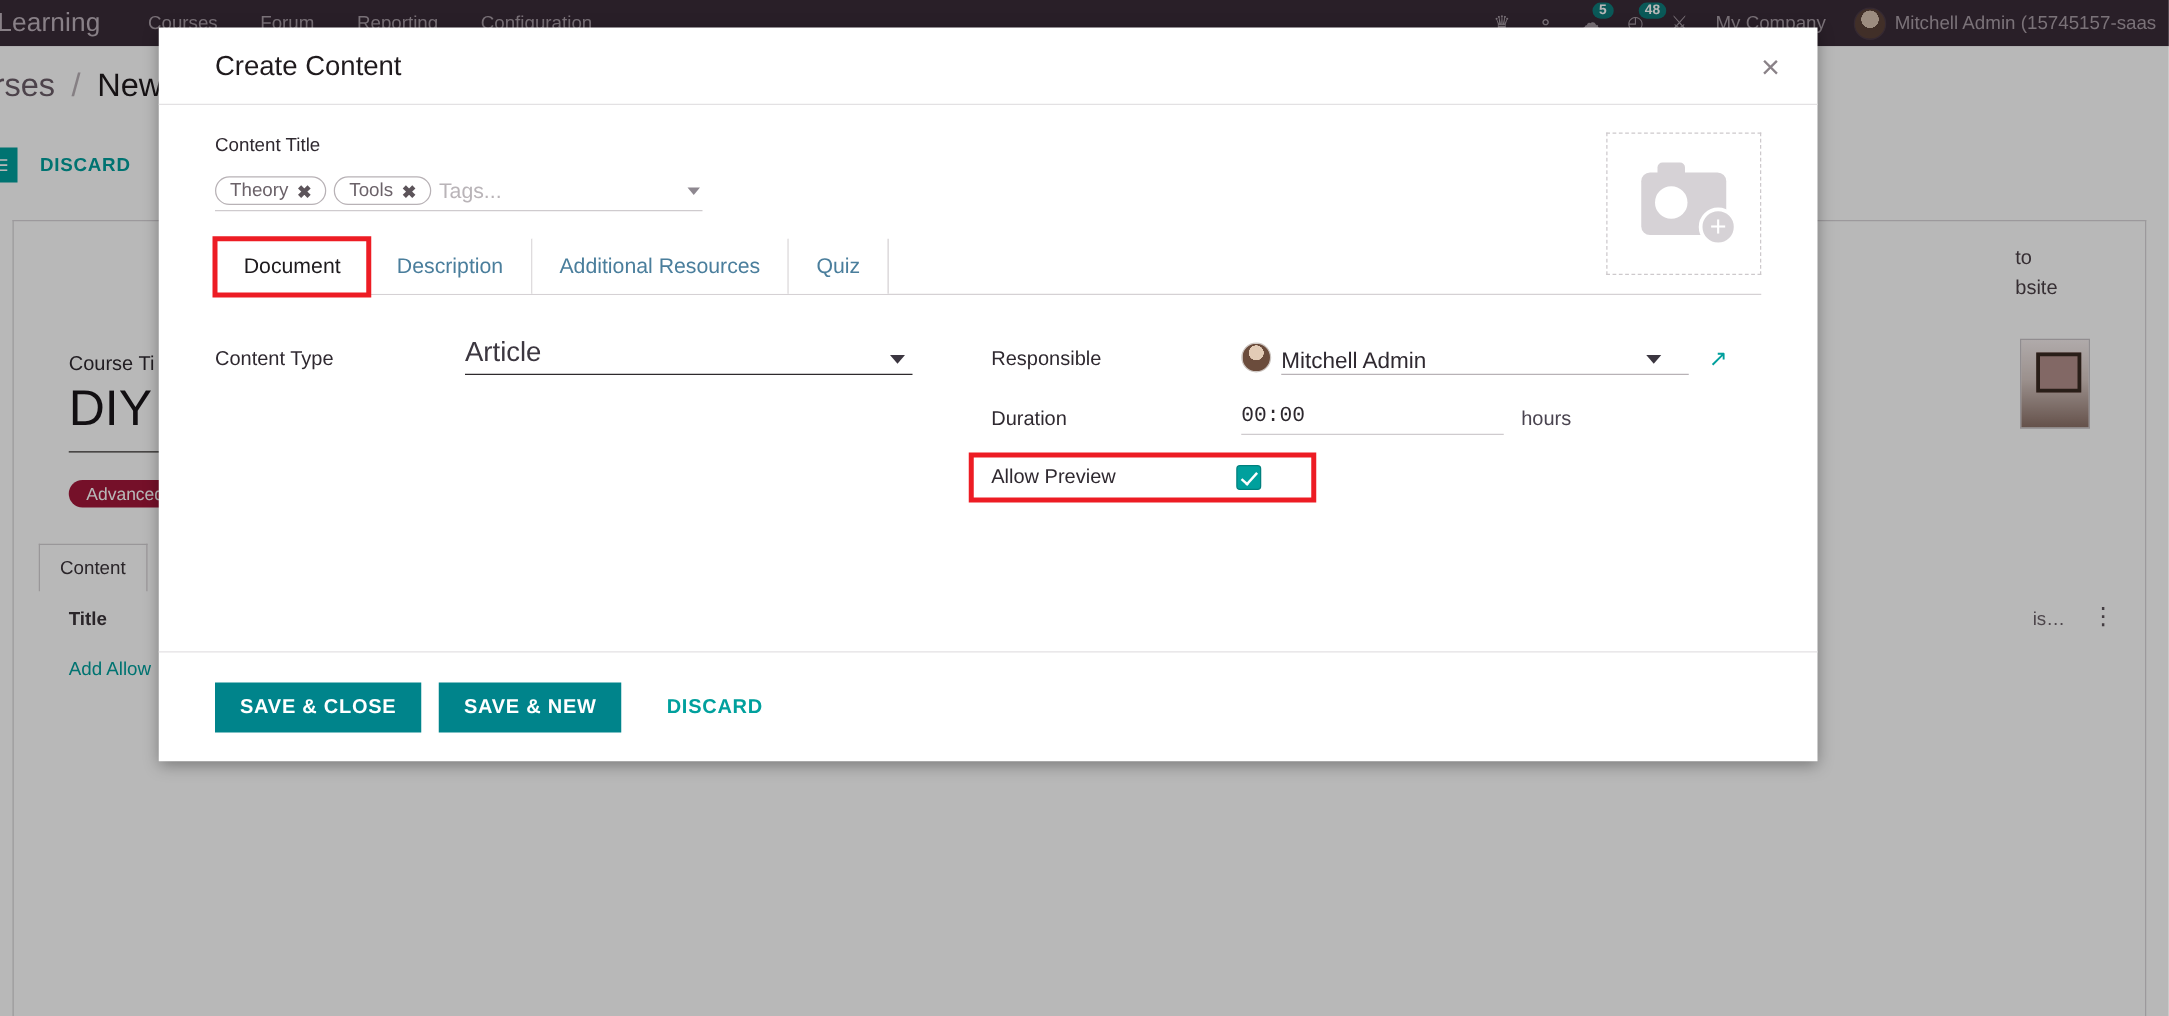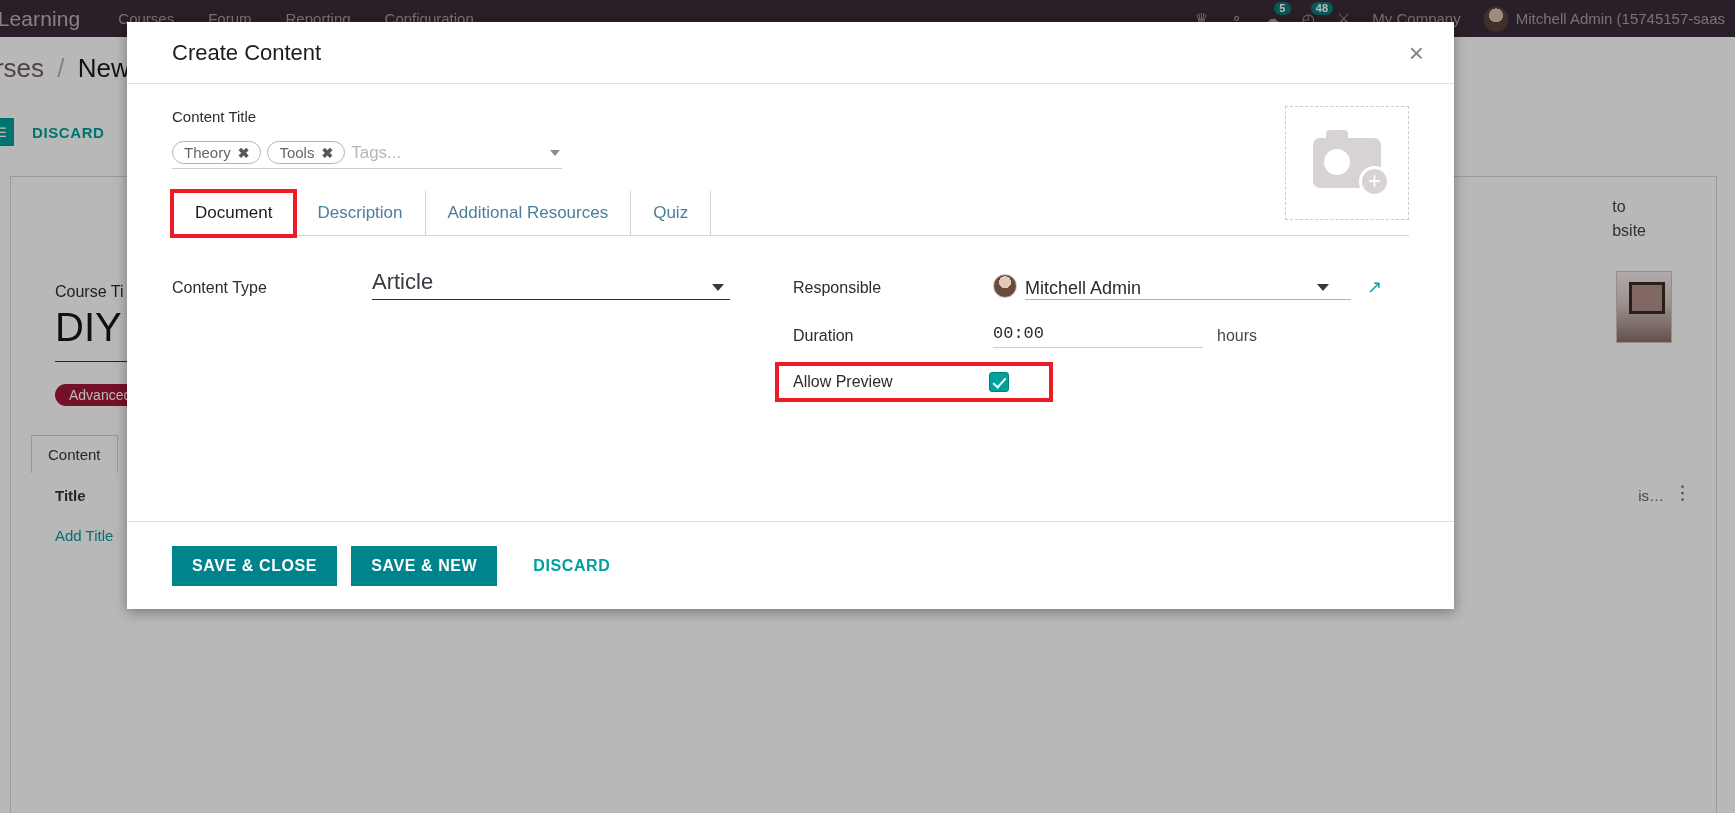--- a/index.html
+++ b/index.html
@@ -97,21 +97,21 @@
   }
   .tab-strip { position: absolute; left: 20px; top: 258px; display: flex; align-items: flex-end; }
   .tab-box {
     border: 1px solid #d5d1d4; border-bottom: none;
     padding: 10px 16px; font-size: 15px; color: #3b343a; background: #fff;
   }
   .tbl-head {
     position: absolute; left: 44px; top: 310px; font-size: 15px; color: #3b343a; font-weight: bold;
   }
   .add-section { position: absolute; left: 44px; top: 350px; font-size: 15px; color: #00a09d; }
-  .is-text { position: absolute; right: 52px; top: 310px; font-size: 15px; color: #6b6169; }
+  .is-text { position: absolute; right: 64px; top: 310px; font-size: 15px; color: #6b6169; }
   .kebab { position: absolute; right: 24px; top: 304px; font-size: 19px; color: #5c545a; letter-spacing: 0; }
 
   
   .backdrop { position: absolute; inset: 0; background: rgba(0,0,0,0.28); }
   .modal {
     position: absolute; left: 127px; top: 22px;
     width: 1327px; height: 587px;
     background: #ffffff;
     box-shadow: 0 3px 12px rgba(0,0,0,0.35);
     display: flex; flex-direction: column;
@@ -310,21 +310,21 @@
       </div>
       <div class="thumb"></div>
       <div class="course-title-label">Course Ti</div>
       <div class="course-title-val">DIY</div>
       <div class="course-title-underline"></div>
       <div class="adv-badge">Advanced</div>
       <div class="tab-strip">
         <div class="tab-box">Content</div>
       </div>
       <div class="tbl-head">Title</div>
-      <div class="add-section">Add Title</div>
+      <div class="add-section">Add Allow</div>
       <div class="is-text">is…</div>
       <div class="kebab">⋮</div>
     </div>
   </div>
 
   <div class="backdrop"></div>
 
   <div class="modal">
 
     <div class="modal-header">

